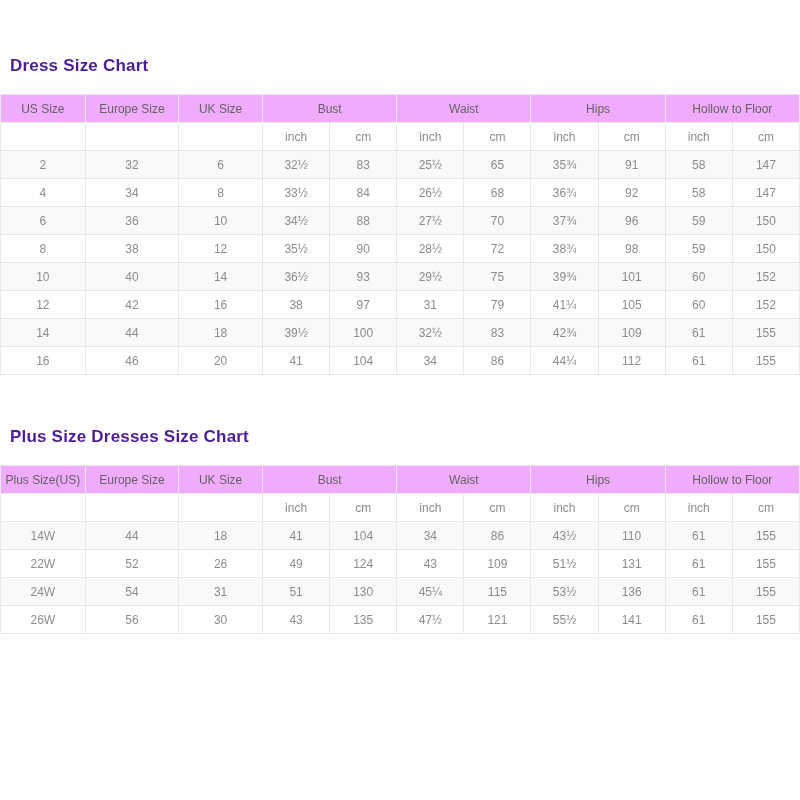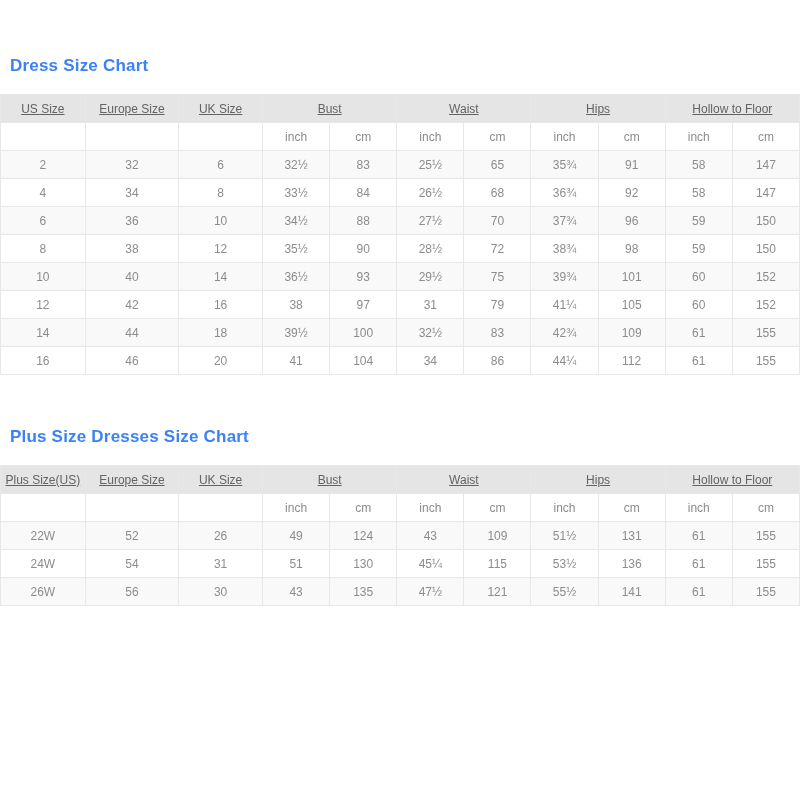--- a/index.html
+++ b/index.html
@@ -15,43 +15,42 @@
     background: #ffffff;
     overflow: hidden;
   }
   .chart-section { margin: 0; }
   .section-1 { padding-top: 56px; }
   .section-2 { padding-top: 52px; }
   h2.chart-title {
     margin: 0 0 18px 10px;
     font-size: 17px;
     font-weight: bold;
-    color: #3b82f6;
+    color: #4c1d95;
     letter-spacing: 0.2px;
   }
   table.size-table {
     width: 100%;
     border-collapse: collapse;
     table-layout: fixed;
   }
   table.size-table th,
   table.size-table td {
     border: 1px solid #e8e8e8;
     height: 28px;
     padding: 0 4px;
     text-align: center;
     vertical-align: middle;
     font-size: 12px;
     font-weight: normal;
     line-height: 1;
   }
   table.size-table th {
-    background: #e5e5e5;
+    background: #f0abfc;
     color: #636363;
-    text-decoration: underline;
   }
   table.size-table td {
     color: #8c8c8c;
     background: #ffffff;
   }
   
   table.size-table tbody tr:nth-child(even) td { background: #f9f9f9; }
   col.c-size1 { width: 10.6%; }
   col.c-size2 { width: 11.7%; }
   col.c-size3 { width: 10.5%; }
@@ -246,20 +245,33 @@
             <td>inch</td>
             <td>cm</td>
             <td>inch</td>
             <td>cm</td>
             <td>inch</td>
             <td>cm</td>
             <td>inch</td>
             <td>cm</td>
           </tr>
           <tr>
+            <td>14W</td>
+            <td>44</td>
+            <td>18</td>
+            <td>41</td>
+            <td>104</td>
+            <td>34</td>
+            <td>86</td>
+            <td>43½</td>
+            <td>110</td>
+            <td>61</td>
+            <td>155</td>
+          </tr>
+          <tr>
             <td>22W</td>
             <td>52</td>
             <td>26</td>
             <td>49</td>
             <td>124</td>
             <td>43</td>
             <td>109</td>
             <td>51½</td>
             <td>131</td>
             <td>61</td>

